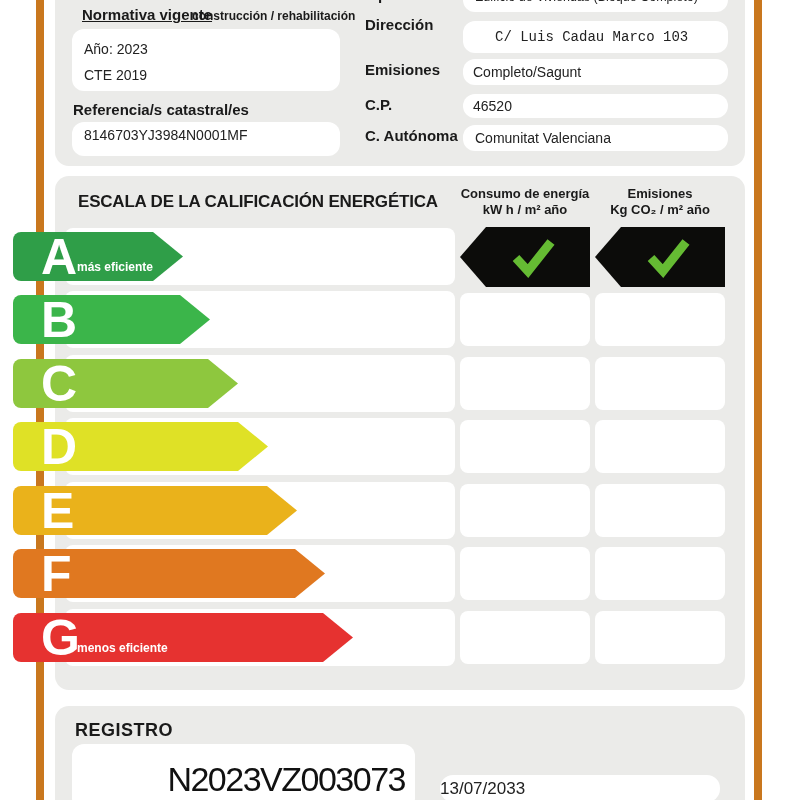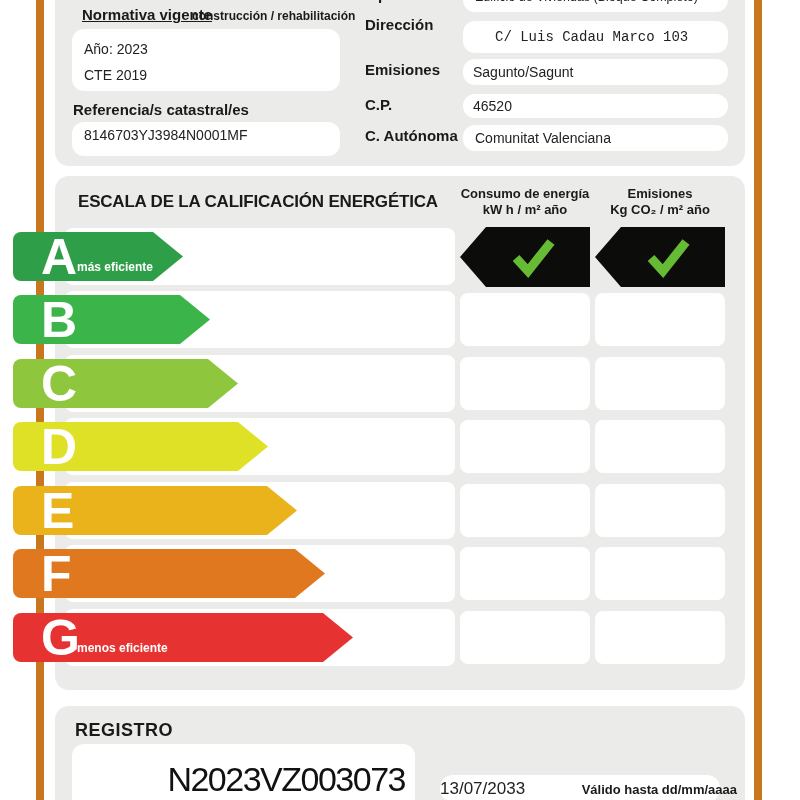--- a/index.html
+++ b/index.html
@@ -91,21 +91,21 @@
     <div>CTE 2019</div>
   </div>
   <div class="lbl referencia-label">Referencia/s catastral/es</div>
   <div class="wbox box-referencia">8146703YJ3984N0001MF</div>
 
   <div class="lbl tipo-label">Tipo de edificio</div>
   <div class="wbox box-tipo">Edificio de Viviendas (Bloque Completo)</div>
   <div class="lbl direccion-label">Dirección</div>
   <div class="wbox box-direccion">C/ Luis Cadau Marco 103</div>
   <div class="lbl municipio-label">Emisiones</div>
-  <div class="wbox box-municipio">Sagunto/Sagunt</div>
+  <div class="wbox box-municipio">Completo/Sagunt</div>
   <div class="lbl cp-label">C.P.</div>
   <div class="wbox box-cp">46520</div>
   <div class="lbl autonoma-label">C. Autónoma</div>
   <div class="wbox box-autonoma">Comunitat Valenciana</div>
 
   <div class="panel scale"></div>
   <div class="scale-title">ESCALA DE LA CALIFICACIÓN ENERGÉTICA</div>
   <div class="col-head consumo">
     <div>Consumo de energía</div>
     <div>kW h / m² año</div>
@@ -189,14 +189,13 @@
       <span class="qualifier">menos eficiente</span>
     </div>
     <div class="cell c1"></div>
     <div class="cell c2"></div>
   </div>
 
   <div class="panel registro"></div>
   <div class="lbl registro-label">REGISTRO</div>
   <div class="wbox box-number">N2023VZ003073</div>
   <div class="wbox box-date">13/07/2033</div>
-  <div class="valid-label">Válido hasta dd/mm/aaaa</div>
 </div>
 
 </body></html>

